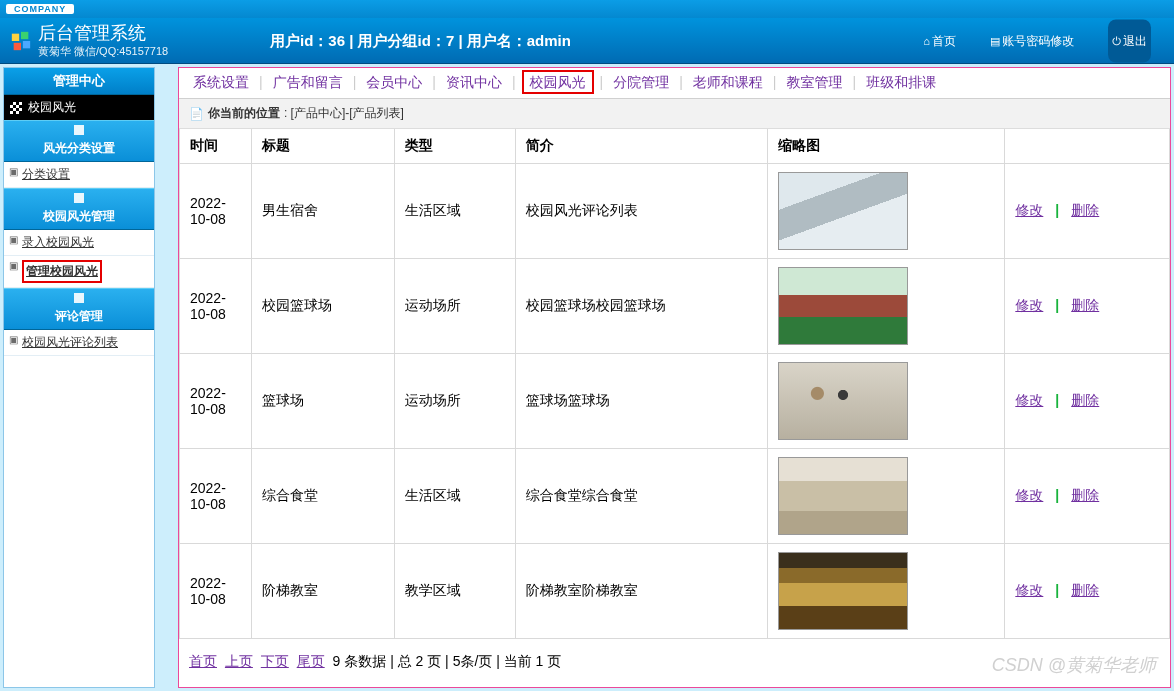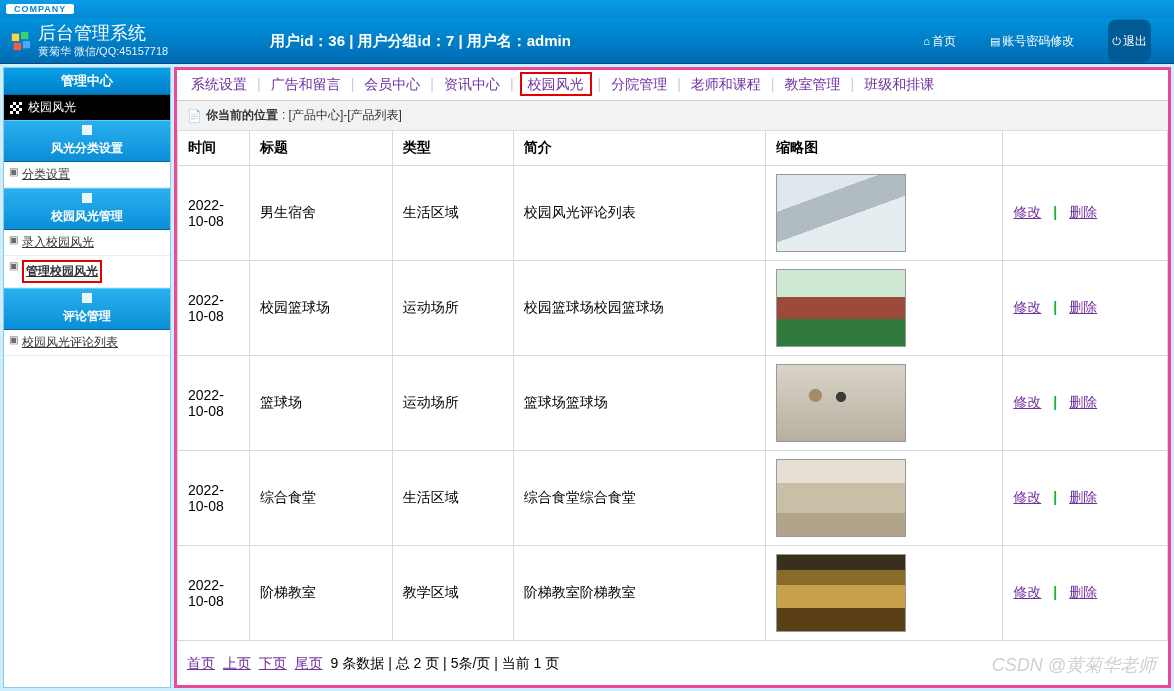--- a/index.html
+++ b/index.html
@@ -18,33 +18,33 @@
 .user-info { position: absolute; left: 270px; top: 50%; transform: translateY(-50%); font-size: 15px; font-weight: bold; }
 .header-right { position: absolute; right: 8px; top: 50%; transform: translateY(-50%); font-size: 12px; display:flex; align-items:center; gap:4px;}
 .header-right a { color: #fff; text-decoration: none; margin: 0 15px; }
 .hr-btn { background:#005a96; padding:13px 4px; border-radius:8px;}
 .hr-icon { font-size:11px; margin-right:2px;}
 
 
 .body-wrap { display: flex; height: calc(691px - 64px); background: #cdeefc; padding: 3px; gap: 3px;}
 
 
-.sidebar { width: 168px; background: #fff; border: 1px solid #8cc6e8; }
+.sidebar { width: 152px; background: #fff; border: 1px solid #8cc6e8; }
 .side-hdr { background: linear-gradient(#0aa0e8,#007fc8); color: #fff; text-align: center; font-size: 13px; padding: 4px 0; font-weight: bold; border-bottom:1px solid #006699;}
 .side-crumb { background: #000; color: #fff; font-size: 12px; padding: 4px 6px; display:flex; align-items:center; gap:6px;}
 .side-crumb .grid-ic { display:inline-block; width:12px; height:12px; background: conic-gradient(#fff 0 25%, transparent 0 50%, #fff 0 75%, transparent 0) 0 0/6px 6px;}
 .side-section { background: linear-gradient(#2ab0ef,#0a8fd8); color: #fff; font-size: 12px; padding: 4px 6px; font-weight:bold; border-top:1px solid #5ecdf5; border-bottom:1px solid #006699; display:flex; align-items:center; gap:5px;flex-direction:column;}
 .side-section .sq { width:10px; height:10px; background:#fff; opacity:.9;}
 .side-item { font-size: 12px; padding: 4px 6px 4px 18px; position: relative; border-bottom: 1px solid #e3eef5; }
 .side-item::before { content: "▣"; position: absolute; left: 5px; top: 4px; font-size: 10px; color: #6b6b6b; }
 .side-item a { color: #333; }
 .selected-box { border: 2px solid #e40000; padding: 1px 2px; display: inline-block; font-weight: bold; }
 
 
-.main { flex: 1; background: #fff; border: 3px solid #ec4899; display: flex; flex-direction: column; overflow: hidden; }
+.main { flex: 1; background: #fff; border: 1px solid #ec4899; display: flex; flex-direction: column; overflow: hidden; margin-left: 20px; }
 .top-tabs { background: #fff; padding: 6px 10px; font-size: 14px; color: #7030a0; border-bottom: 1px solid #d0d0d0; }
 .top-tabs .tab { color: #7030a0; text-decoration: none; padding: 0 4px; }
 .top-tabs .sep { color: #ccc; margin: 0 6px; }
 .top-tabs .tab.hl { border: 2px solid #e40000; padding: 2px 6px; color:#7030a0;}
 .crumb { background: #f2f2f2; border-bottom: 1px solid #ddd; padding: 6px 10px; font-size: 12px; color: #333; display:flex; align-items:center; gap:4px;}
 .crumb .ic { font-size:12px;}
 
 
 .tbl-wrap { flex: 1; overflow: auto; padding: 0; }
 table { border-collapse: collapse; width: 100%; }

